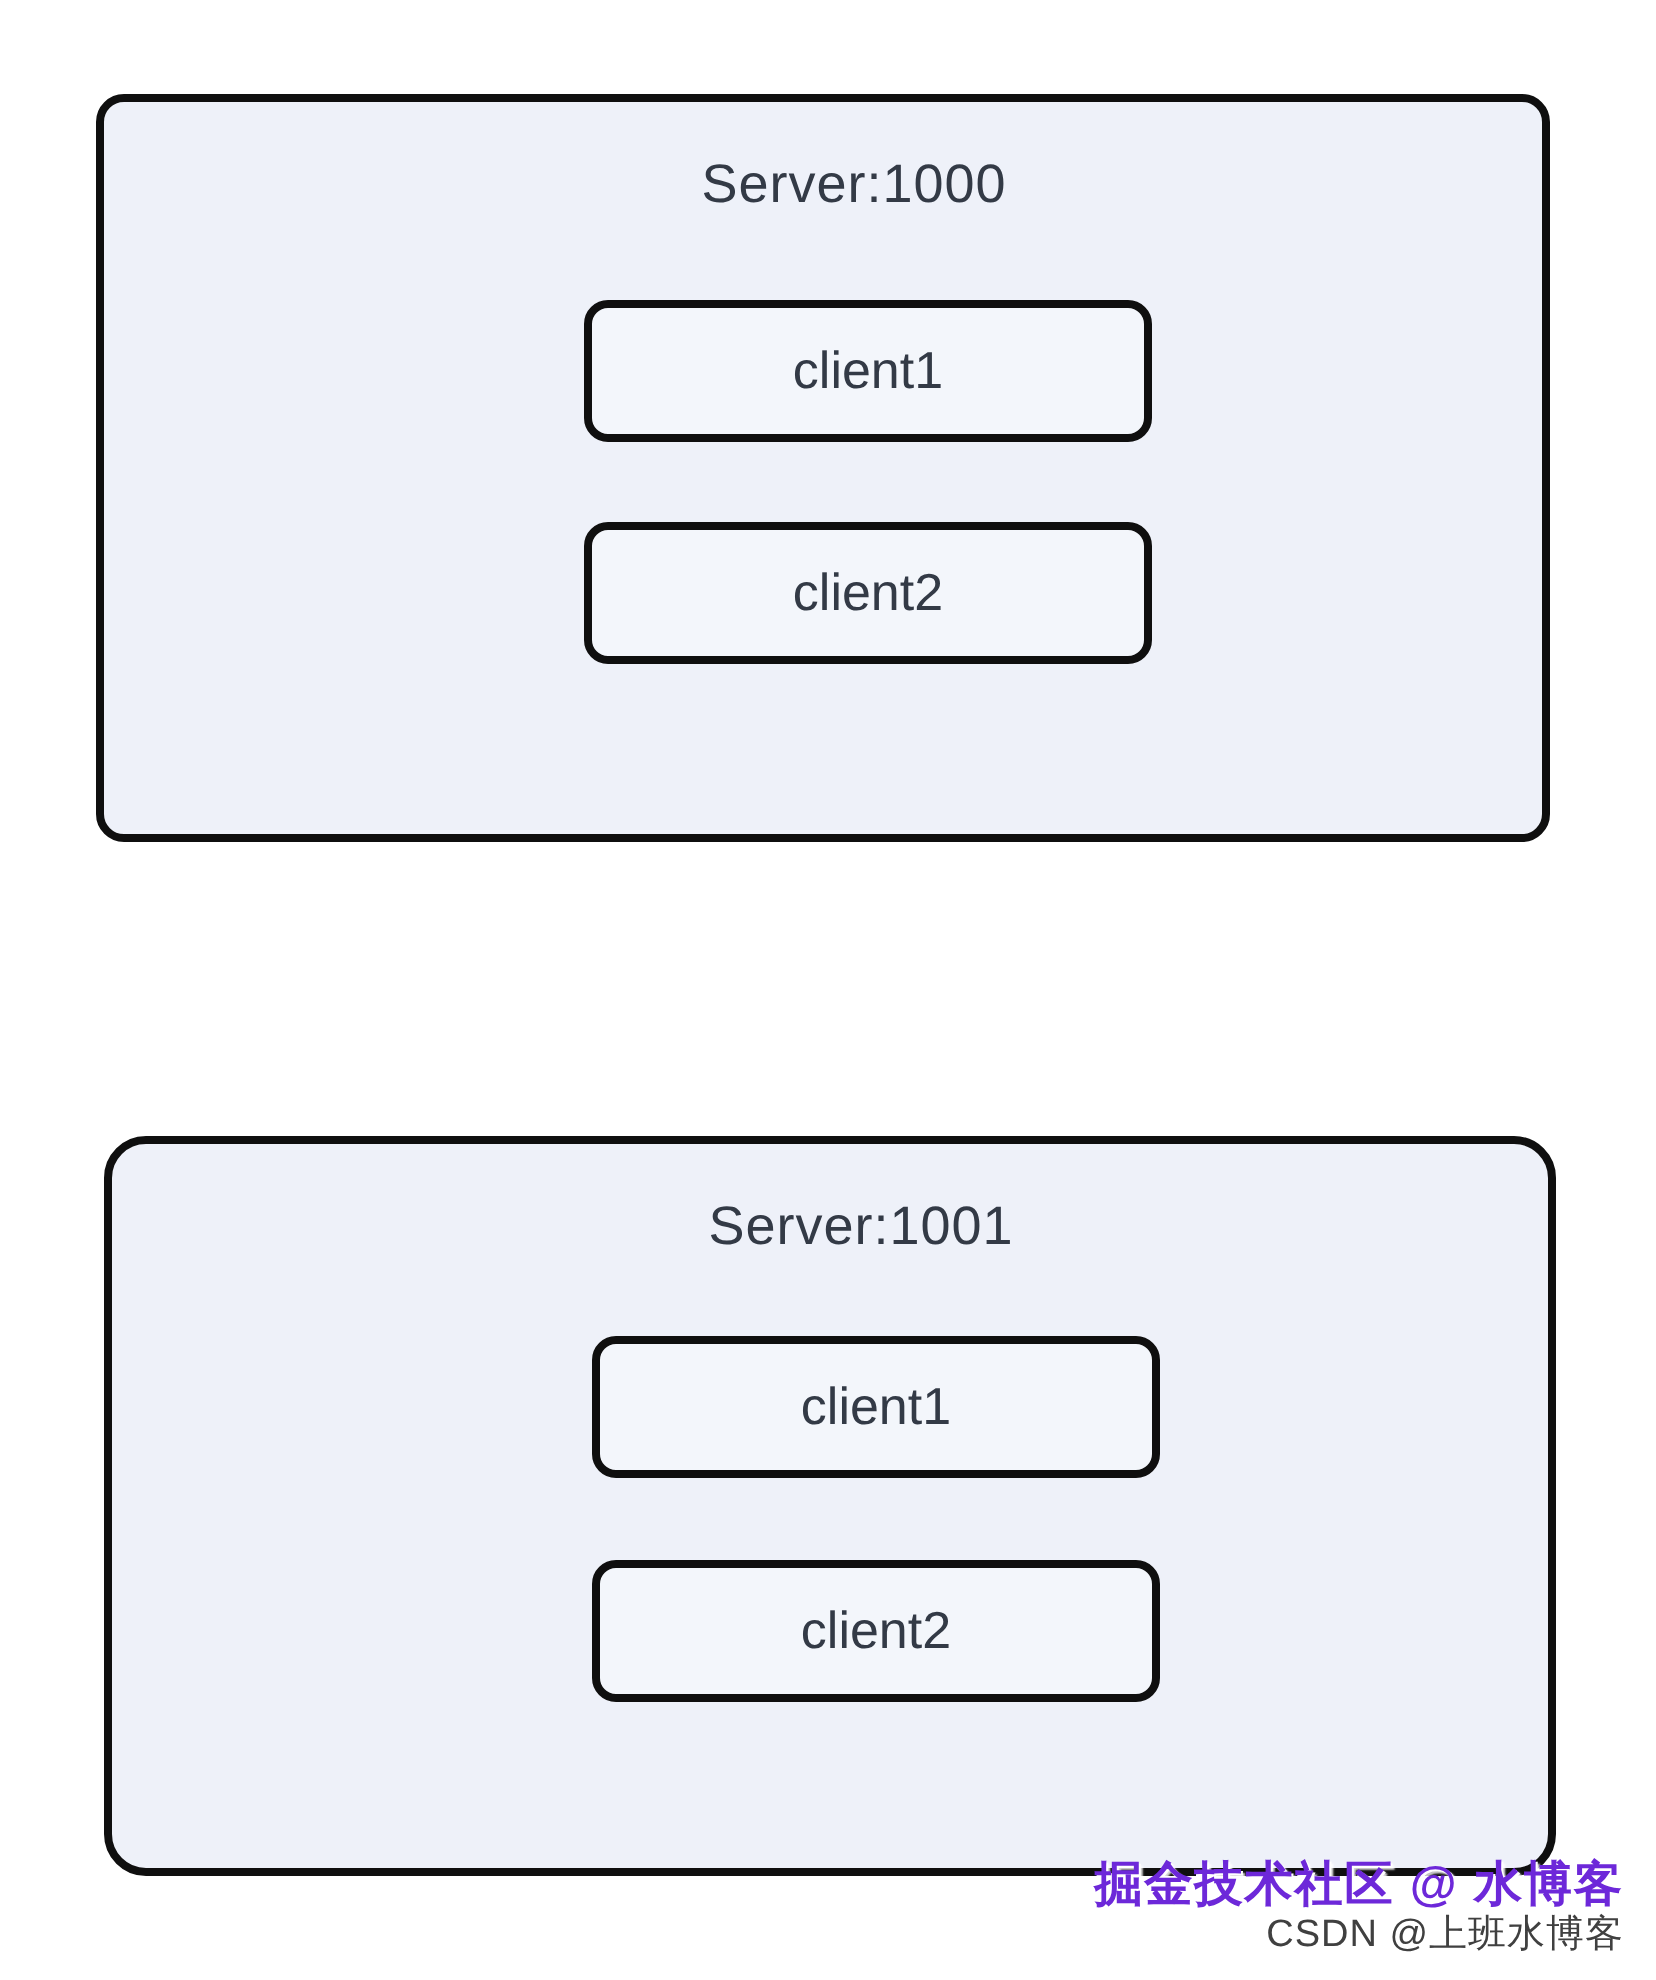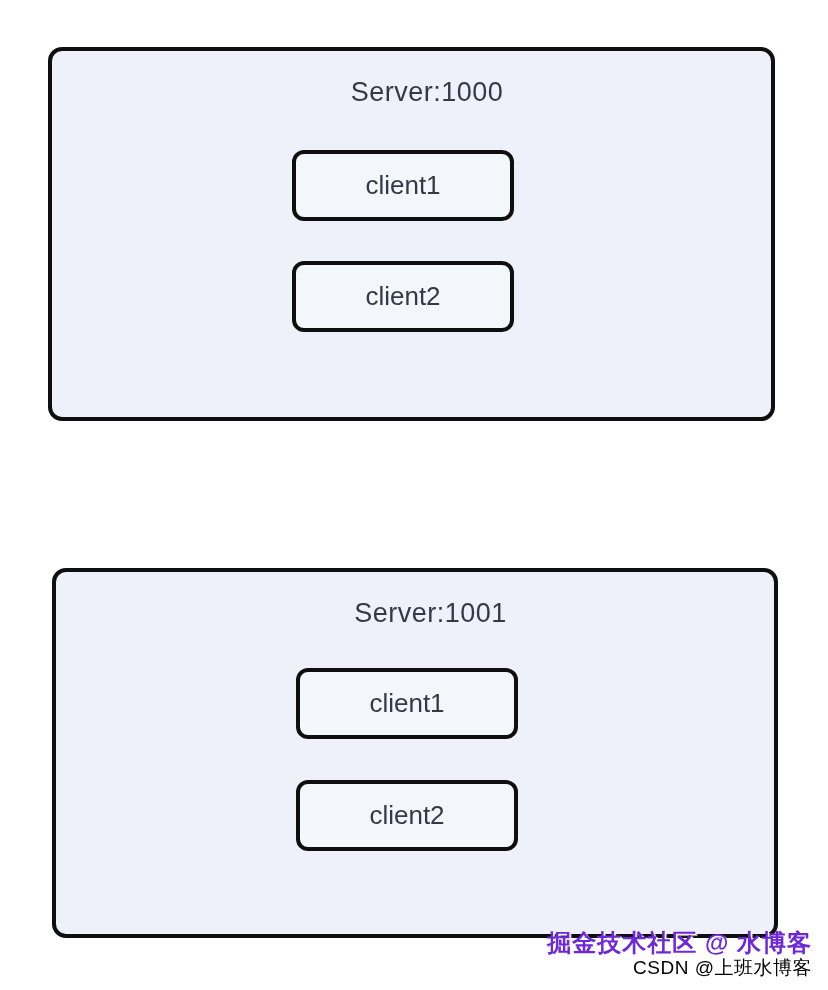--- a/index.html
+++ b/index.html
@@ -28,36 +28,37 @@
     left: 48px;
     top: 47px;
     width: 727px;
     height: 374px;
   }
   .server-card.card-1 {
     left: 52px;
     top: 568px;
     width: 726px;
     height: 370px;
+    border-radius: 21px;
   }
 
   .server-title {
     margin-top: 22px;
     text-align: center;
     font-size: 27px;
     line-height: 38px;
     color: var(--text, #333a46);
     letter-spacing: 0.5px;
   }
 
   .client-node {
     position: absolute;
     box-sizing: border-box;
     left: 240px;
-    width: 222px;
+    width: 284px;
     height: 71px;
     background: var(--client-fill, #f3f6fb);
     border: 4px solid var(--border, #0f0f0f);
     border-radius: 12px;
     display: flex;
     align-items: center;
     justify-content: center;
     font-size: 26px;
     color: var(--text, #333a46);
   }
@@ -79,21 +80,21 @@
     font-size: 24px;
     font-weight: 700;
     line-height: 28px;
     color: #6d28d9;
     letter-spacing: 1px;
     text-shadow: 1px 1px 0 #ffffff, 2px 2px 1px rgba(255,255,255,0.85);
   }
   .watermark-line2 {
     font-size: 19px;
     line-height: 22px;
-    color: #000000;
+    color: #404040;
     letter-spacing: 0.5px;
     text-shadow: 1px 1px 0 #ffffff;
   }
 </style>
 </head>
 <body>
 
 <div class="server-card card-0">
   <div class="server-title">Server:1000</div>
   <div class="client-node client-0">

